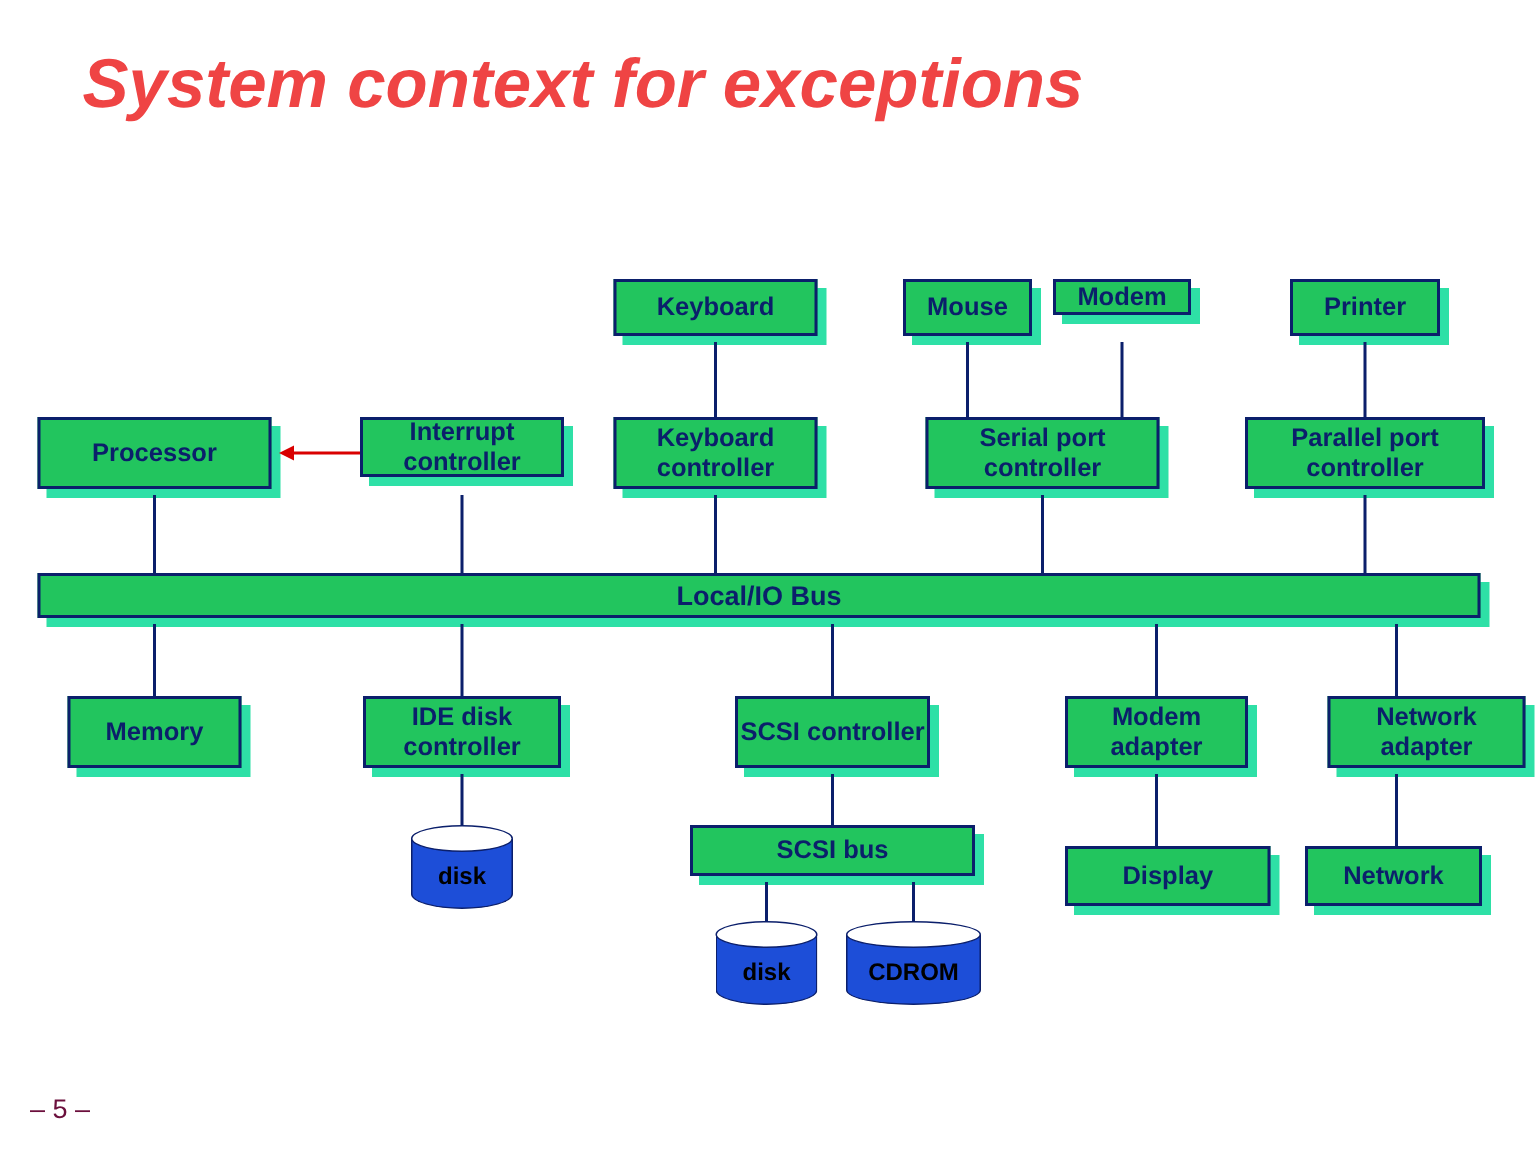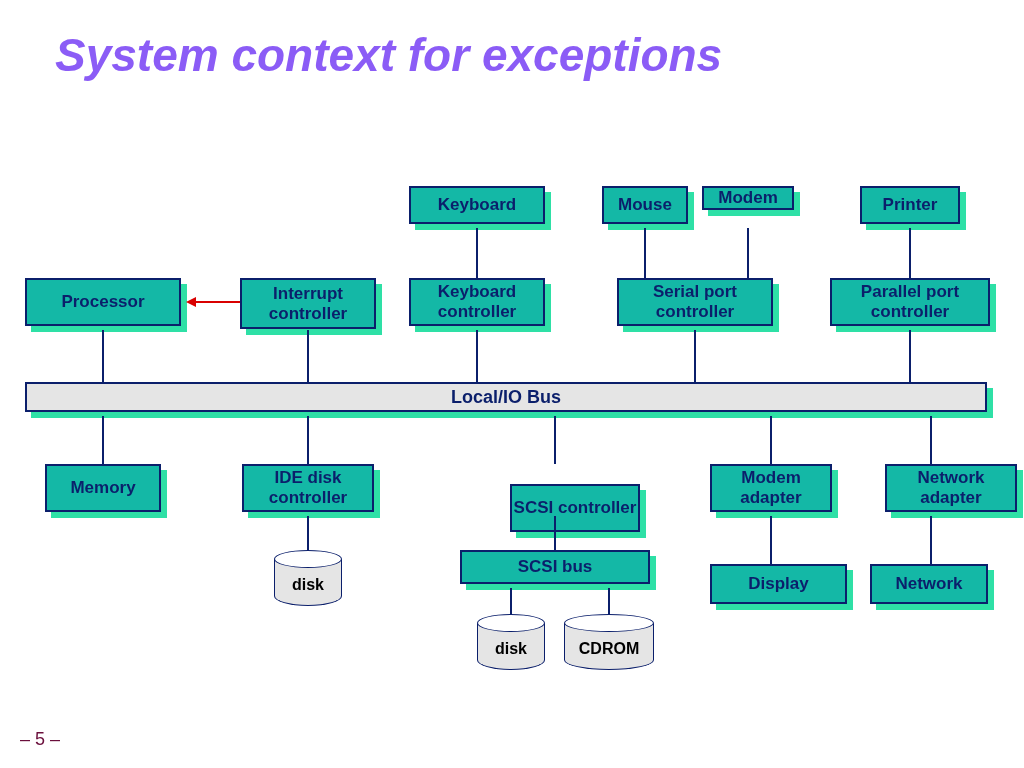--- a/index.html
+++ b/index.html
@@ -16,21 +16,21 @@
     width: 1024px;
     height: 768px;
   }
   .title {
     position: absolute;
     left: 55px;
     top: 28px;
     font-size: 46px;
     font-weight: bold;
     font-style: italic;
-    color: #8b5cf6;
+    color: #ef4444;
   }
   .footer {
     position: absolute;
     left: 20px;
     bottom: 18px;
     font-size: 18px;
     color: #6b0f3c;
   }
   
   .node {
@@ -44,34 +44,34 @@
     width: 100%;
     height: 100%;
     background: #2ee0a6;
   }
   .node .face {
     position: absolute;
     left: 0;
     top: 0;
     width: 100%;
     height: 100%;
-    background: #14b8a6;
+    background: #22c55e;
     border: 2px solid #0b1f6b;
     display: flex;
     align-items: center;
     justify-content: center;
     text-align: center;
     font-weight: bold;
     color: #0b1f6b;
     box-sizing: border-box;
   }
   .node.wide .face { font-size: 18px; }
   .node.small .face { font-size: 17px; }
   .bus .face {
-    background: #e5e5e5;
+    background: #22c55e;
     font-size: 18px;
     text-align: center;
   }
   
   .vline {
     position: absolute;
     width: 2px;
     background: #0b1f6b;
   }
   
@@ -92,21 +92,21 @@
   }
   .cyl .body {
     position: absolute;
     left: 0; top: 9px;
     width: 100%;
     bottom: 0;
     border-left: 1.5px solid #0b1f6b;
     border-right: 1.5px solid #0b1f6b;
     border-bottom: 1.5px solid #0b1f6b;
     border-radius: 0 0 50% 50% / 0 0 10px 10px;
-    background: #e5e5e5;
+    background: #1d4ed8;
     z-index: 2;
     box-sizing: border-box;
     display: flex;
     align-items: center;
     justify-content: center;
     font-weight: bold;
     color: #000;
     font-size: 16px;
     padding-top: 6px;
   }
@@ -151,21 +151,21 @@
 
   <div class="vline" style="left:476px; top:228px; height:50px;"></div>
   <div class="vline" style="left:644px; top:228px; height:50px;"></div>
   <div class="vline" style="left:747px; top:228px; height:50px;"></div>
   <div class="vline" style="left:909px; top:228px; height:50px;"></div>
 
   <div class="node small" style="left:25px; top:278px; width:156px; height:48px;">
     <div class="shadow"></div>
       <div class="face">Processor</div>
   </div>
-  <div class="node small" style="left:240px; top:278px; width:136px; height:51px;">
+  <div class="node small" style="left:240px; top:278px; width:136px; height:40px;">
     <div class="shadow"></div>
       <div class="face">Interrupt controller</div>
   </div>
   <div class="node small" style="left:409px; top:278px; width:136px; height:48px;padding-left:34px;">
     <div class="shadow"></div>
       <div class="face">Keyboard controller</div>
   </div>
   <div class="node small" style="left:617px; top:278px; width:156px; height:48px;">
     <div class="shadow"></div>
       <div class="face">Serial port controller</div>
@@ -196,21 +196,21 @@
   <div class="vline" style="left:930px; top:416px; height:48px;"></div>
 
   <div class="node small" style="left:45px; top:464px; width:116px; height:48px;">
     <div class="shadow"></div>
       <div class="face">Memory</div>
   </div>
   <div class="node small" style="left:242px; top:464px; width:132px; height:48px;">
     <div class="shadow"></div>
       <div class="face">IDE disk controller</div>
   </div>
-  <div class="node small" style="left:510px; top:464px; width:130px; height:48px;margin-top:20px;">
+  <div class="node small" style="left:490px; top:464px; width:130px; height:48px;">
     <div class="shadow"></div>
       <div class="face">SCSI controller</div>
   </div>
   <div class="node small" style="left:710px; top:464px; width:122px; height:48px;">
     <div class="shadow"></div>
       <div class="face">Modem adapter</div>
   </div>
   <div class="node small" style="left:870px; top:464px; width:132px; height:48px;margin-left:15px;">
     <div class="shadow"></div>
       <div class="face">Network adapter</div>

